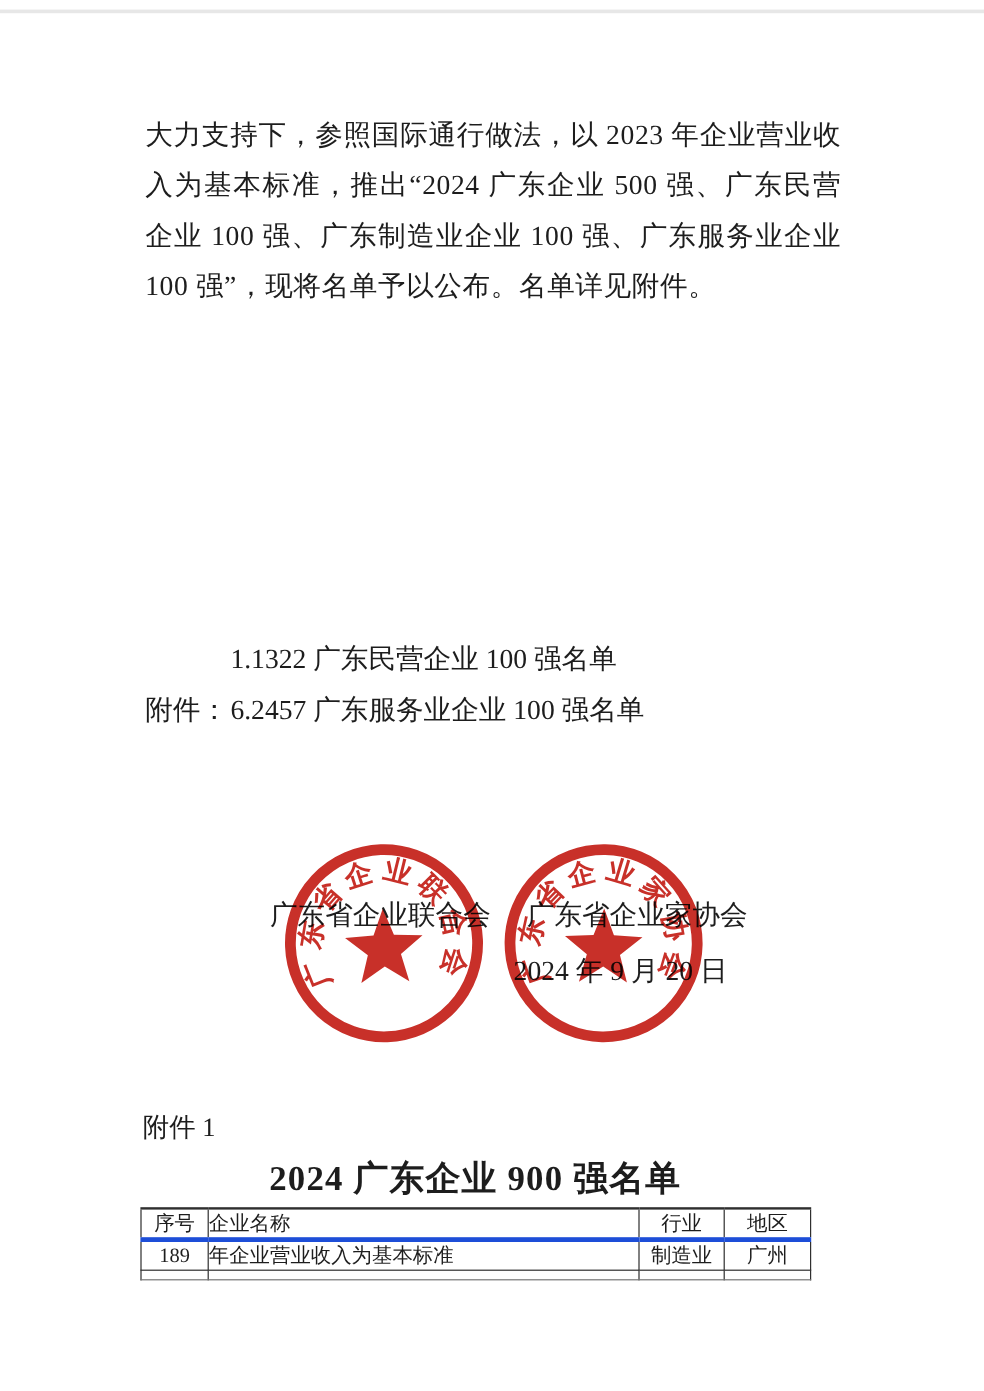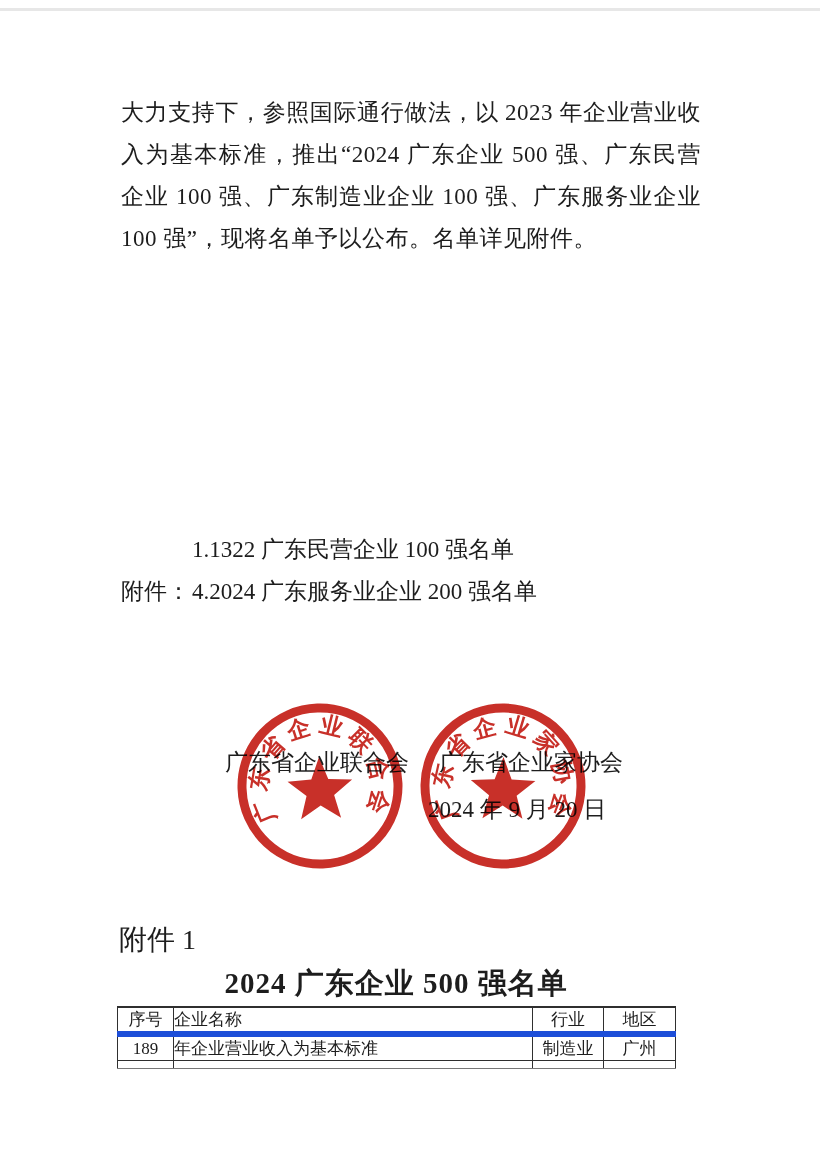--- a/index.html
+++ b/index.html
@@ -44,62 +44,62 @@
   }
   .seal-left  { left:235px; top:701px; transform:rotate(-2deg); }
   .seal-right { left:418px; top:701px; transform:rotate(1deg); }
   .seal-arc-text {
     font-family:"Liberation Serif","DejaVu Serif",serif;
     font-size:23px; font-weight:bold; letter-spacing:6px;
     fill:#c5241d;
   }
   .appendix-label {
     position:absolute; left:119px; top:927px;
-    font-size:28px; line-height:26px;
+    font-size:22px; line-height:26px;
   }
   .table-title {
     position:absolute; left:117px; top:964px; width:558px;
     text-align:center; font-size:29px; font-weight:bold;
     letter-spacing:1px; line-height:38px;
   }
   .list-table {
     position:absolute; left:117px; top:1006px; width:558px;
     border-collapse:collapse; table-layout:fixed;
     font-size:17px; color:#1d1d1d;
   }
   .list-table td, .list-table th {
     border:1.5px solid #2f2f2f;
     font-weight:normal;
     padding:0 0 0 0;
     overflow:hidden; white-space:nowrap;
   }
   .list-table tr.hdr  { height:19px; }
   .list-table tr.data { height:21px; }
-  .list-table tr.hdr td { border-top:2px solid #2f2f2f; border-bottom:6px solid #1d4ed8; }
+  .list-table tr.hdr td { border-top:2px solid #2f2f2f; border-bottom:4px solid #1d4ed8; }
   .list-table tr.stub { height:8px; }
   .list-table tr.stub td { border-bottom:1.2px solid #777; }
   .cell-center { text-align:center; }
   .cell-left   { text-align:left; padding-left:10px;margin-left:37px; }
 </style>
 </head>
 <body>
 
 <div class="page">
 
   <div class="scan-topline"></div>
 
   <div class="body-text">
     <p>大力支持下，参照国际通行做法，以 2023 年企业营业收入为基本标准，推出“2024 广东企业 500 强、广东民营企业 100 强、广东制造业企业 100 强、广东服务业企业 100 强”，现将名单予以公布。名单详见附件。</p>
   </div>
 
   <div class="attachments">
     <div class="att-label">附件：</div>
     <div class="att-items">
       <div class="att-item">1.1322 广东民营企业 100 强名单</div>
-      <div class="att-item">4.2024 广东服务业企业 200 强名单</div>
+      <div class="att-item">6.2457 广东服务业企业 100 强名单</div>
     </div>
   </div>
 
   <div class="sig-orgs">
     <span>广东省企业联合会</span><span class="org-gap"></span><span>广东省企业家协会</span>
   </div>
 
   <div class="sig-date">2024 年 9 月 20 日</div>
 
   <svg class="seal seal-left" viewBox="0 0 170 170">
@@ -115,21 +115,21 @@
     <circle cx="85" cy="85" r="78" fill="none" stroke="#c5241d" stroke-width="9"></circle>
     <polygon points="85,56 93.5,78.3 117.3,79.5 98.8,94.5 105,117.5 85,104.5 65,117.5 71.2,94.5 52.7,79.5 76.5,78.3" fill="#c5241d"></polygon>
     <path id="sealArcR" d="M 50.9,125.6 A 53,53 0 1 1 119.1,125.6" fill="none"></path>
     <text class="seal-arc-text" text-anchor="middle">
       <textPath href="#sealArcR" startOffset="50%">广东省企业家协会</textPath>
     </text>
   </svg>
 
   <div class="appendix-label">附件 1</div>
 
-  <div class="table-title">2024 广东企业 500 强名单</div>
+  <div class="table-title">2024 广东企业 900 强名单</div>
 
   <table class="list-table">
     <colgroup>
       <col style="width:56px">
         <col style="width:359px">
         <col style="width:71px">
         <col style="width:72px">
     </colgroup>
     <tbody>
       <tr class="hdr">

